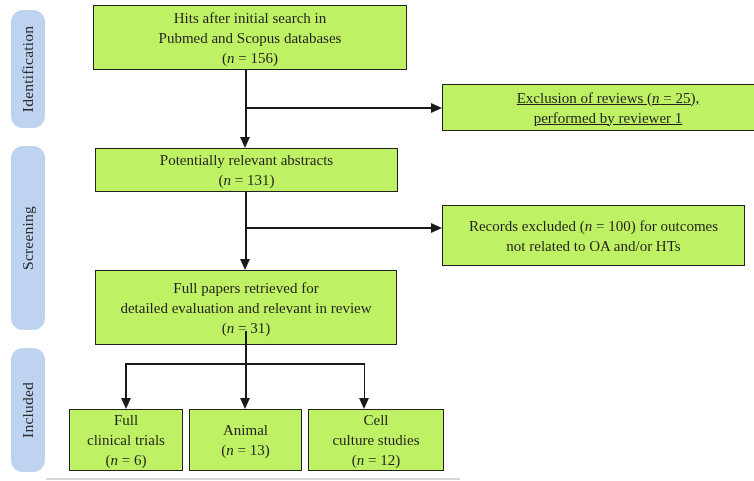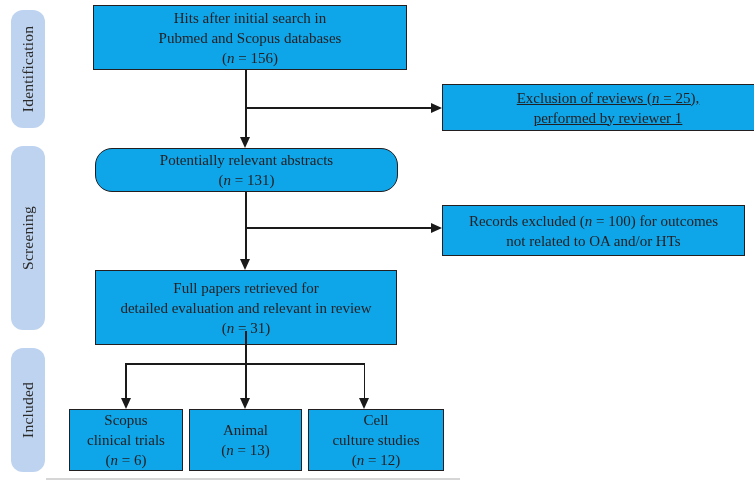--- a/index.html
+++ b/index.html
@@ -27,31 +27,31 @@
   }
   #stage-identification{top:10px;height:118px;}
   #stage-screening{top:146px;height:184px;}
   #stage-included{top:348px;height:124px;}
 
   
   .fbox{
     position:absolute;
     box-sizing:border-box;
     border:1.5px solid var(--box-border,#231f20);
-    background:#0ea5e9;
+    background:#bef264;
     display:flex;flex-direction:column;
     align-items:center;justify-content:center;
     text-align:center;
     font-size:15px;line-height:20px;
   }
   .fbox i{font-style:italic;}
   #box-hits{left:93px;top:5px;width:314px;height:65px;}
   #box-exclusion{left:442px;top:84px;width:332px;height:47px;text-decoration:underline;}
-  #box-abstracts{left:95px;top:148px;width:303px;height:44px;border-radius:17px;}
-  #box-records-excluded{left:442px;top:205px;width:303px;height:51px;align-items:center;}
+  #box-abstracts{left:95px;top:148px;width:303px;height:44px;}
+  #box-records-excluded{left:442px;top:205px;width:303px;height:61px;align-items:center;}
   #box-full-papers{left:95px;top:270px;width:302px;height:75px;}
   #box-human{left:69px;top:409px;width:114px;height:62px;}
   #box-animal{left:189px;top:409px;width:113px;height:62px;}
   #box-cell{left:308px;top:409px;width:136px;height:62px;}
 
   
   .line-v{position:absolute;width:1.6px;background:var(--line,#1a1a1a);}
   .line-h{position:absolute;height:1.6px;background:var(--line,#1a1a1a);}
   .arrow-down{
     position:absolute;width:0;height:0;
@@ -121,21 +121,21 @@
     <div>not related to OA and/or HTs</div>
   </div>
 
   <div class="fbox" id="box-full-papers">
     <div>Full papers retrieved for</div>
     <div>detailed evaluation and relevant in review</div>
     <div>(<i>n</i> = 31)</div>
   </div>
 
   <div class="fbox" id="box-human">
-    <div>Scopus</div>
+    <div>Full</div>
     <div>clinical trials</div>
     <div>(<i>n</i> = 6)</div>
   </div>
 
   <div class="fbox" id="box-animal">
     <div>Animal</div>
     <div>(<i>n</i> = 13)</div>
   </div>
 
   <div class="fbox" id="box-cell">

